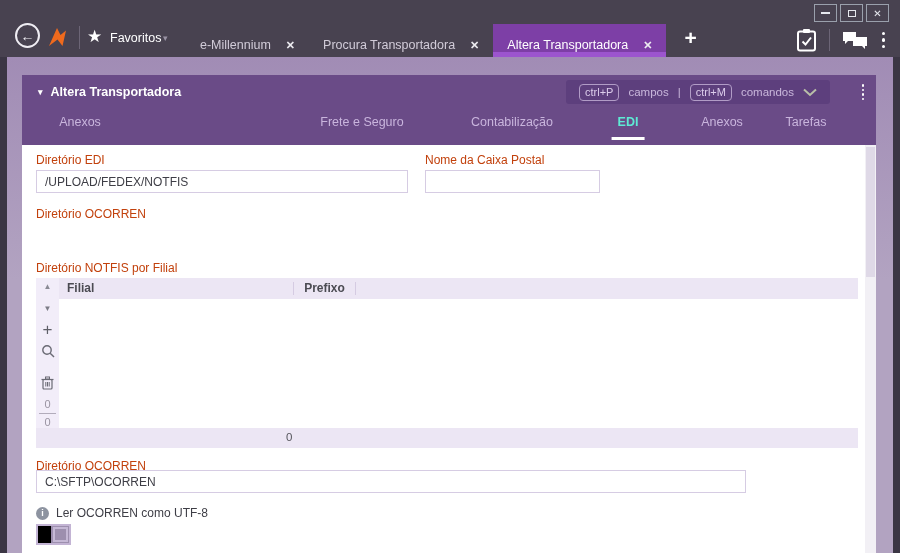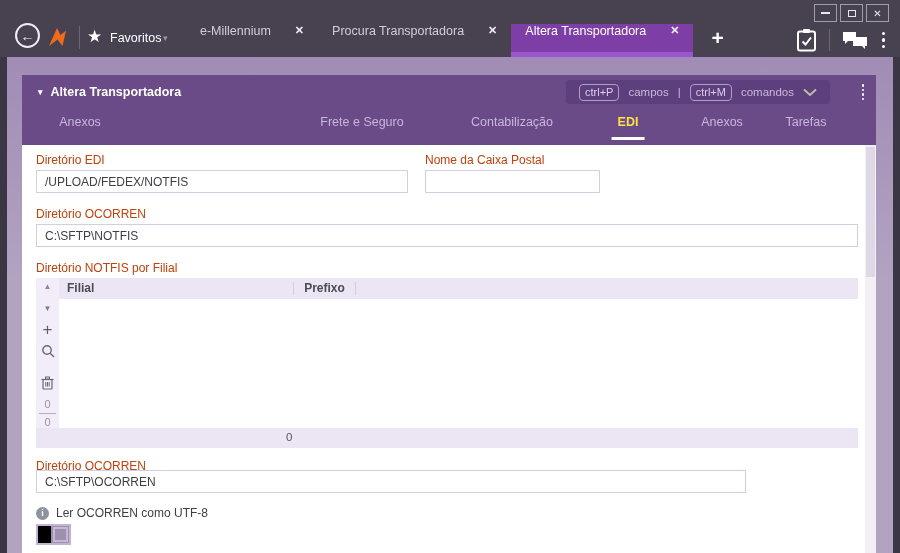--- a/index.html
+++ b/index.html
@@ -15,21 +15,21 @@
   .min-bar { width:9px; height:2px; background:#e6e8ee; }
   .max-box { width:8px; height:7px; border:1.5px solid #e6e8ee; }
   .back-circle { position:absolute; left:15px; top:23px; width:25px; height:25px; border:2px solid #efedf3;
                  border-radius:50%; color:#efedf3; font-size:14px; line-height:22px; text-align:center; }
   .logo { position:absolute; left:47px; top:25px; }
   .tb-divider { position:absolute; left:79px; top:26px; width:1px; height:23px; background:#6c6576; }
   .star { position:absolute; left:87px; top:26px; color:#ffffff; font-size:17px; }
   .favorites { position:absolute; left:110px; top:31px; color:#ffffff; font-size:12.5px; }
   .fav-caret { position:absolute; left:163px; top:33px; color:#9a93a4; font-size:9px; }
   .tabs-row { position:absolute; left:186px; top:24px; height:28px; display:flex; align-items:stretch; }
-  .tt-tab { display:flex; align-items:flex-start; gap:24px; padding:0 14px; color:#d2ccd9; font-size:12.5px; }
+  .tt-tab { display:flex; align-items:flex-end; gap:15px; padding:0 14px; color:#d2ccd9; font-size:12.5px; }
   .tt-tab .tt-close { font-size:11px; color:#ecebf0; font-weight:bold; }
   .tt-tab.active { background:#7d3fa6; color:#ffffff; position:relative; }
   .tt-tab.active::after { content:''; position:absolute; left:0; right:0; bottom:-5px; height:5px; background:#9c55ce; }
   .new-tab { margin-left:18px; align-self:center; color:#ffffff; font-size:21px; font-weight:bold; line-height:20px; }
   .tt-right { position:absolute; right:13px; top:28px; display:flex; align-items:center; gap:12px; }
   .tt-right .v-div { width:1px; height:22px; background:#6c6576; }
   .kebab { display:flex; flex-direction:column; gap:3px; padding:2px; }
   .kebab i { width:3.5px; height:3.5px; border-radius:50%; background:#ffffff; }
 
   
@@ -46,21 +46,21 @@
   .ph-tri { font-size:9px; color:#ffffff; }
   .ph-shortcuts { position:absolute; right:46px; top:5px; height:24px; background:#5d3f7d; border-radius:3px;
                   display:flex; align-items:center; gap:9px; padding:0 13px; color:#c9b7db; font-size:11.5px; }
   .key-badge { border:1px solid #b19cc6; border-radius:4px; padding:0 5px; line-height:15px;
                color:#dccdeb; font-size:11px; }
   .ph-kebab { position:absolute; right:12px; top:9px; display:flex; flex-direction:column; gap:2px; }
   .ph-kebab i { width:2.5px; height:2.5px; border-radius:50%; background:#ffffff; }
   .ph-tabs { position:relative; height:37px; }
   .ph-tab { position:absolute; top:7px; transform:translateX(-50%); color:#c9b5dd; font-size:12.5px;
             padding:0 6px 8px 6px; white-space:nowrap; }
-  .ph-tab.active { color:#fde047; font-weight:bold; border-bottom:3px solid #ffffff; }
+  .ph-tab.active { color:#5eead4; font-weight:bold; border-bottom:3px solid #ffffff; }
 
   
   .panel-body { position:relative; height:calc(100% - 70px); background:#ffffff;
                 color:#3e3e46; font-size:12px; }
   .fld-label { position:absolute; color:#c2410c; font-size:12px; }
   .fld-input { position:absolute; height:23px; border:1px solid #d6cce3; background:#ffffff;
                font-family:"Liberation Sans",sans-serif; font-size:12px; color:#3e3e46; padding:0 8px; outline:none; }
 
   
   .grid { position:absolute; left:14px; top:133px; width:822px; height:170px; }
@@ -206,21 +206,20 @@
 
       <div class="panel-body">
 
         <span class="fld-label" style="left:14px; top:8px">Diretório EDI</span>
         <input class="fld-input" style="left: 14px; top: 25px; width: 372px;" value="/UPLOAD/FEDEX/NOTFIS">
 
         <span class="fld-label" style="left:403px; top:8px">Nome da Caixa Postal</span>
         <input class="fld-input" style="left: 403px; top: 25px; width: 175px;" value="">
 
         <span class="fld-label" style="left:14px; top:62px">Diretório OCORREN</span>
-        <input class="fld-input" style="left: 14px; top: 79px; width: 822px;" value="C:\SFTP\NOTFIS">
 
         <span class="fld-label" style="left:14px; top:116px">Diretório NOTFIS por Filial</span>
 
         <div class="grid">
           <div class="grid-gutter">
             <span class="g-ico" style="top:4px;  font-size:8px;  color:#8a8a94;">▲</span>
             <span class="g-ico" style="top:26px; font-size:8px;  color:#7c7c86;">▼</span>
             <span class="g-ico" style="top:42px; font-size:17px; color:#5f5f68;">+</span>
             <span class="g-ico" style="top:66px;">
               <svg width="14" height="14" viewBox="0 0 14 14" style="margin:0 auto">

